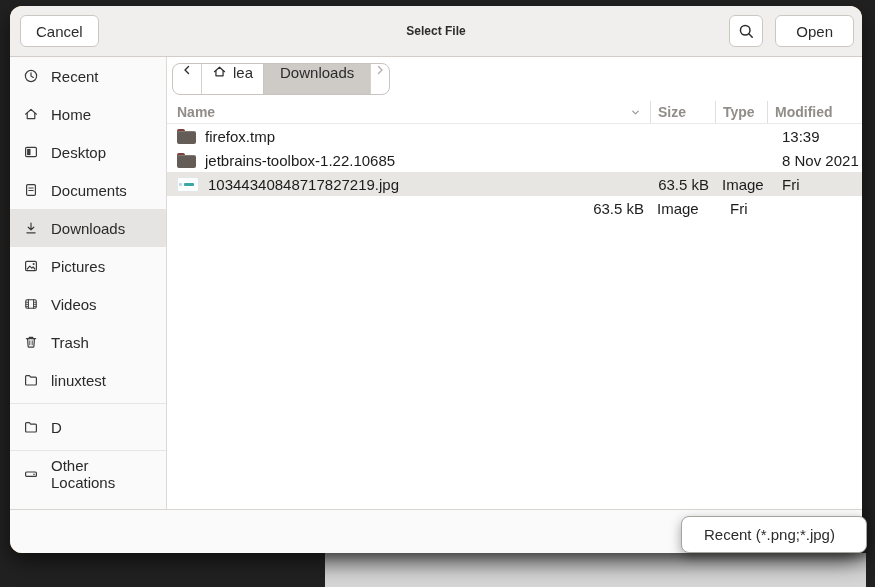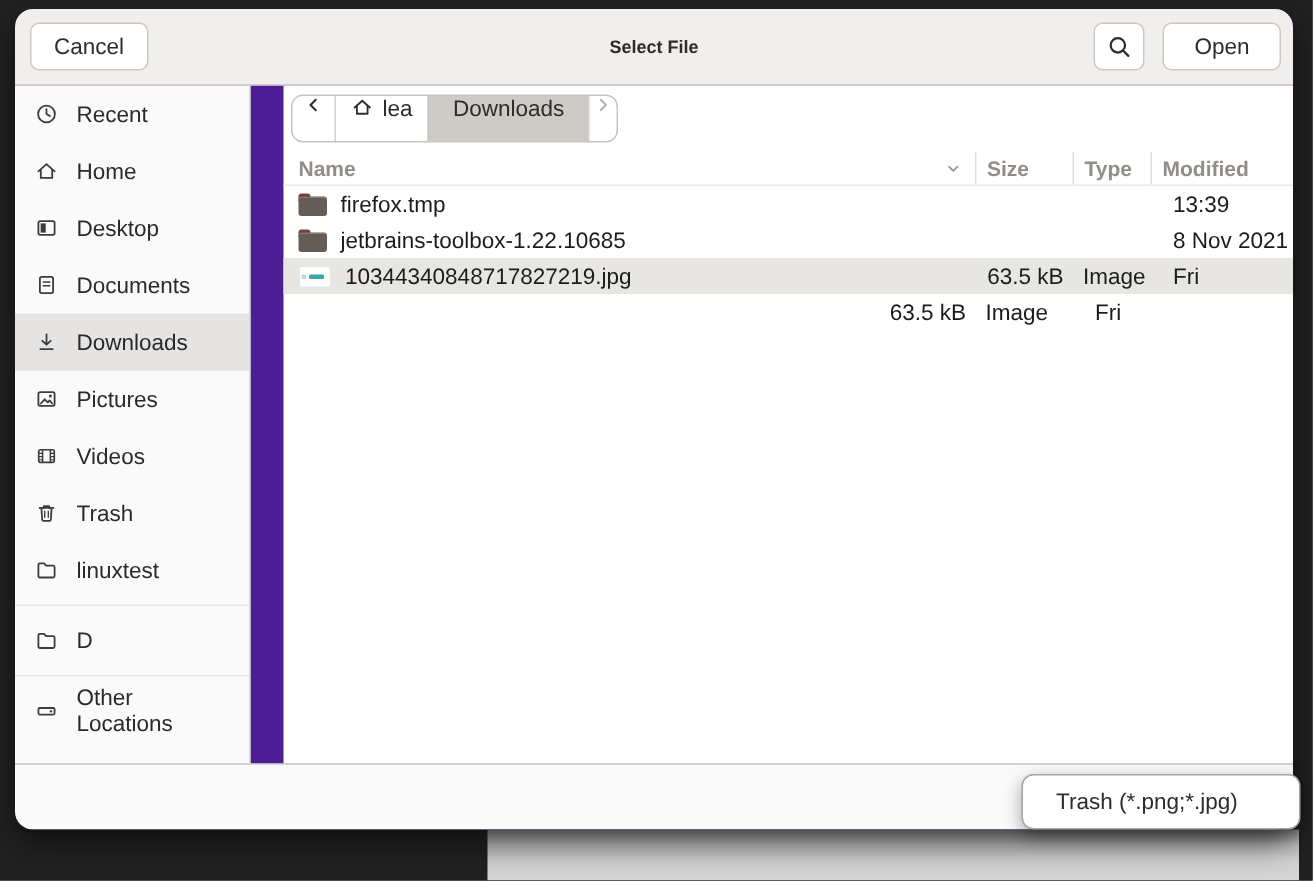--- a/index.html
+++ b/index.html
@@ -5,36 +5,36 @@
   html,body{margin:0;padding:0;background:#212121;}
   #canvas{position:relative;width:875px;height:587px;overflow:hidden;
           font-family:"Liberation Sans",sans-serif;background:#212121;}
 
   
   .bg-bottom-right{position:absolute;left:325px;top:553px;width:541px;height:34px;
     background:linear-gradient(180deg,#8d8d8d 0px,#bcbcbc 10px,#d2d2d2 22px,#d6d6d6 34px);}
 
   
   .dialog{position:absolute;left:10px;top:6px;width:852px;height:547px;
-    border-radius:12px;background:#4c1d95;overflow:hidden;
+    border-radius:12px;background:#fdba74;overflow:hidden;
     box-shadow:0 8px 22px rgba(0,0,0,.55);display:flex;flex-direction:column;}
 
   .headerbar{height:50px;flex:none;background:#f1efed;border-bottom:1px solid #d2cdc8;
     display:flex;align-items:center;padding:0 8px;position:relative;}
   .btn{height:32px;background:#ffffff;border:1px solid #ccc7c1;border-radius:6px;
     font-size:15px;color:#2c2c2c;display:flex;align-items:center;justify-content:center;
     box-sizing:border-box;cursor:default;}
   .btn-cancel{padding:0 15px;margin-left:2px;}
   .hdr-title{position:absolute;left:0;right:0;text-align:center;font-weight:bold;
     font-size:12px;color:#2c2c2c;pointer-events:none;}
   .hdr-right{margin-left:auto;display:flex;gap:12px;padding-left:40px;}
   .btn-search{width:34px;}
   .btn-open{padding:0 20px;}
 
-  .content{flex:1;display:flex;min-height:0;gap:22px;}
+  .content{flex:1;display:flex;min-height:0;}
 
   
   .sidebar{width:156px;flex:none;background:#fbfafa;border-right:1px solid #ddd9d5;
     overflow:hidden;}
   .side-item{height:38px;display:flex;align-items:center;gap:12px;padding:0 13px;
     font-size:15px;color:#2a2a2a;box-sizing:border-box;}
   .side-item.selected{background:#e6e4e2;}
   .side-item .ic{width:16px;height:16px;flex:none;display:flex;}
   .side-sep{height:1px;background:#e8e5e2;margin:4px 0;}
 
@@ -315,15 +315,15 @@
           </div>
 
         </div>
       </div>
     </div>
 
     <div class="footer"></div>
   </div>
 
   <div class="filter-popup">
-    <div class="popup-item">Trash (*.png;*.jpg)</div>
+    <div class="popup-item">Recent (*.png;*.jpg)</div>
   </div>
 </div>
 
 </body></html>

